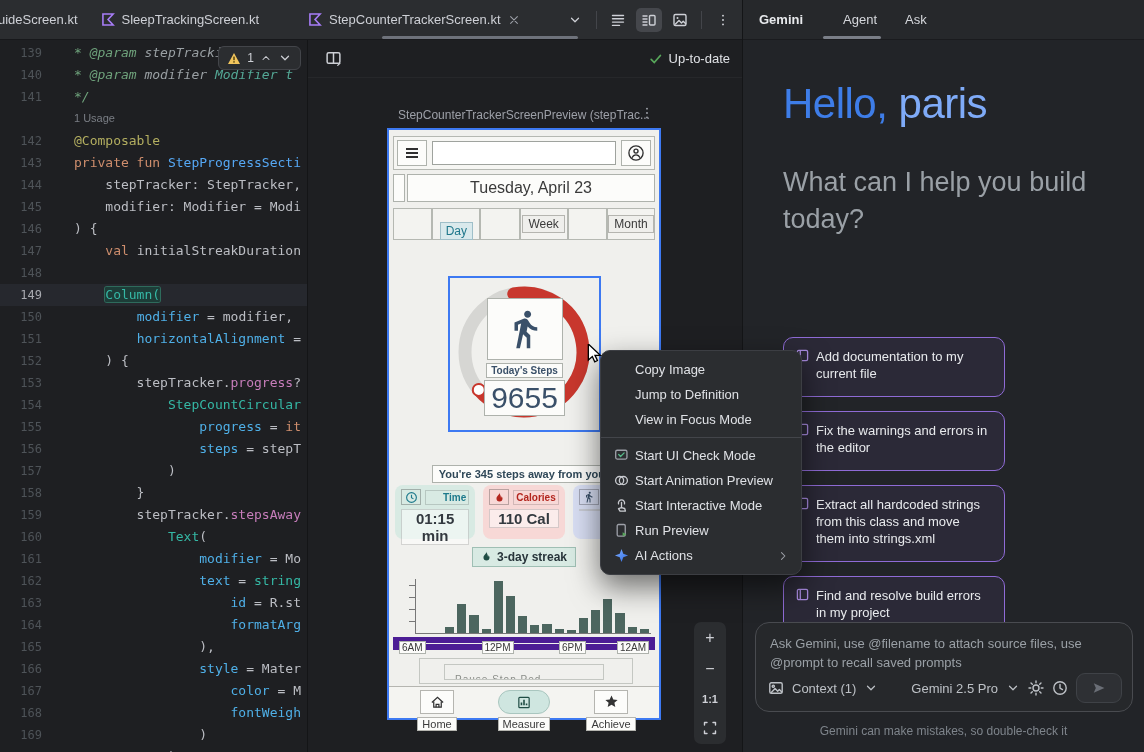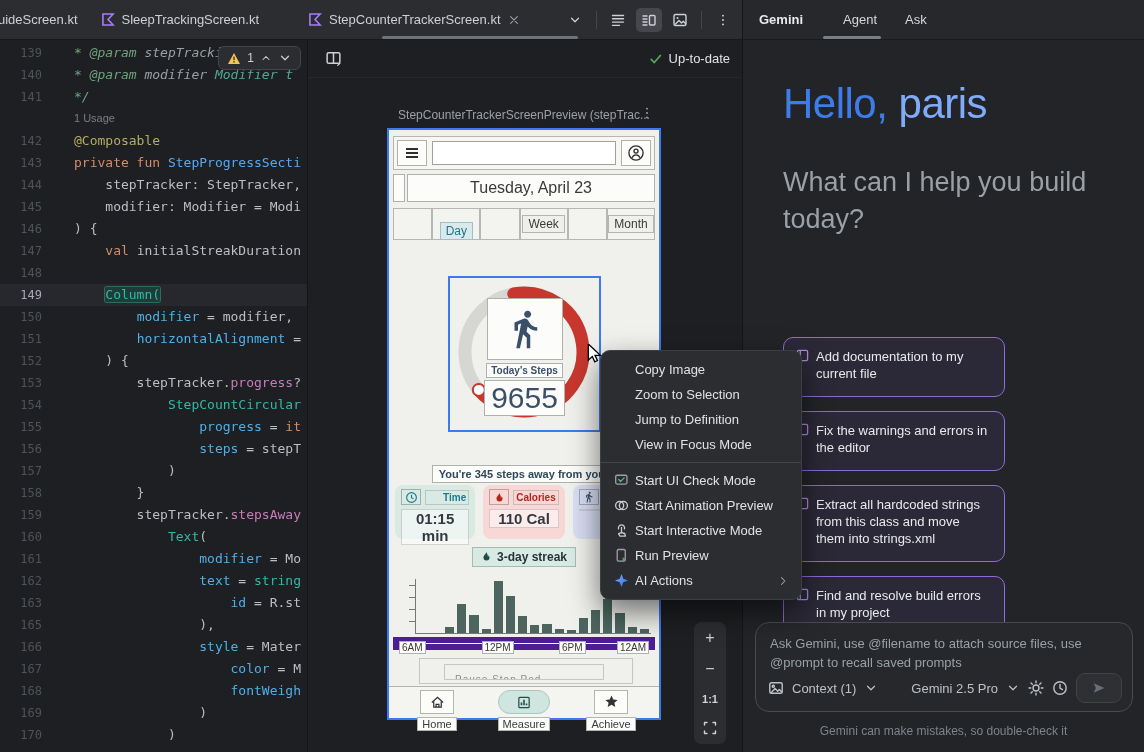--- a/index.html
+++ b/index.html
@@ -240,20 +240,21 @@
         <div class="codeline"><span class="ln">154</span><span class="src"><span class="tk-pl">            </span><span class="tk-ty">StepCountCircular</span></span></div>
         <div class="codeline"><span class="ln">155</span><span class="src"><span class="tk-pl">                </span><span class="tk-na">progress</span><span class="tk-pl"> = </span><span class="tk-kw">it</span></span></div>
         <div class="codeline"><span class="ln">156</span><span class="src"><span class="tk-pl">                </span><span class="tk-na">steps</span><span class="tk-pl"> = stepT</span></span></div>
         <div class="codeline"><span class="ln">157</span><span class="src"><span class="tk-pl">            )</span></span></div>
         <div class="codeline"><span class="ln">158</span><span class="src"><span class="tk-pl">        }</span></span></div>
         <div class="codeline"><span class="ln">159</span><span class="src"><span class="tk-pl">        stepTracker.</span><span class="tk-pr">stepsAway</span></span></div>
         <div class="codeline"><span class="ln">160</span><span class="src"><span class="tk-pl">            </span><span class="tk-ty">Text</span><span class="tk-pl">(</span></span></div>
         <div class="codeline"><span class="ln">161</span><span class="src"><span class="tk-pl">                </span><span class="tk-na">modifier</span><span class="tk-pl"> = Mo</span></span></div>
         <div class="codeline"><span class="ln">162</span><span class="src"><span class="tk-pl">                </span><span class="tk-na">text</span><span class="tk-pl"> = </span><span class="tk-ty">string</span></span></div>
         <div class="codeline"><span class="ln">163</span><span class="src"><span class="tk-pl">                    </span><span class="tk-na">id</span><span class="tk-pl"> = R.st</span></span></div>
+        <div class="codeline"><span class="ln">164</span><span class="src"><span class="tk-pl">                    </span><span class="tk-na">formatArg</span></span></div>
         <div class="codeline"><span class="ln">165</span><span class="src"><span class="tk-pl">                ),</span></span></div>
         <div class="codeline"><span class="ln">166</span><span class="src"><span class="tk-pl">                </span><span class="tk-na">style</span><span class="tk-pl"> = Mater</span></span></div>
         <div class="codeline"><span class="ln">167</span><span class="src"><span class="tk-pl">                    </span><span class="tk-na">color</span><span class="tk-pl"> = M</span></span></div>
         <div class="codeline"><span class="ln">168</span><span class="src"><span class="tk-pl">                    </span><span class="tk-na">fontWeigh</span></span></div>
         <div class="codeline"><span class="ln">169</span><span class="src"><span class="tk-pl">                )</span></span></div>
         <div class="codeline"><span class="ln">170</span><span class="src"><span class="tk-pl">            )</span></span></div>
       </div>
     <div class="lens">
       <span id="i-warn">
           <svg width="14" height="13" viewBox="0 0 14 13">
@@ -588,24 +589,20 @@
     <div class="g-foot">Gemini can make mistakes, so double-check it</div>
   </div>
 
   <div class="ctx" id="ctx">
       <div class="ctx-item">
         <span class="ico"></span>
         <span>Copy Image</span>
       </div>
       <div class="ctx-item">
         <span class="ico"></span>
-        <span>Zoom to Selection</span>
-      </div>
-      <div class="ctx-item">
-        <span class="ico"></span>
         <span>Jump to Definition</span>
       </div>
       <div class="ctx-item">
         <span class="ico"></span>
         <span>View in Focus Mode</span>
       </div>
       <div class="ctx-div"></div>
       <div class="ctx-item">
         <span class="ico">
           <svg width="15" height="15" viewBox="0 0 16 16" fill="none" stroke="currentColor" stroke-width="1.4" stroke-linecap="round" stroke-linejoin="round">

